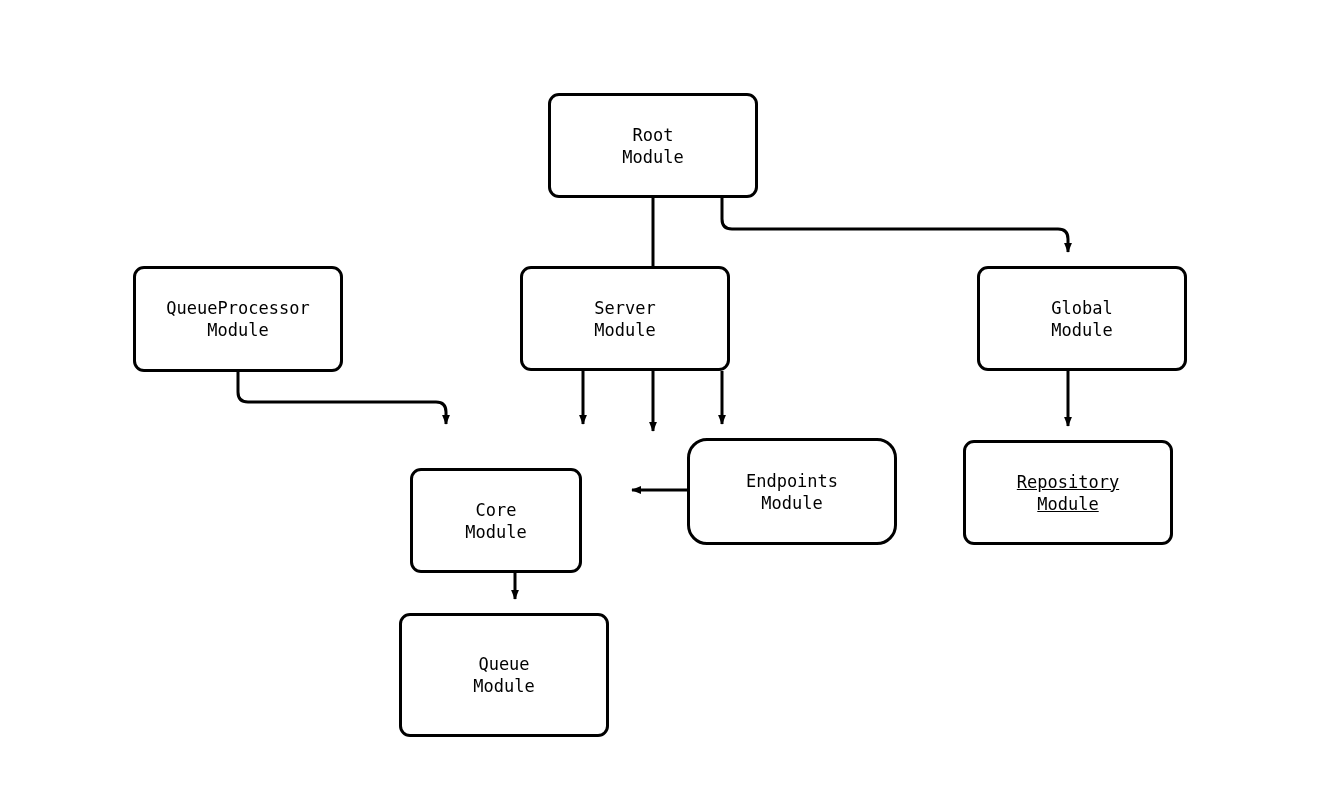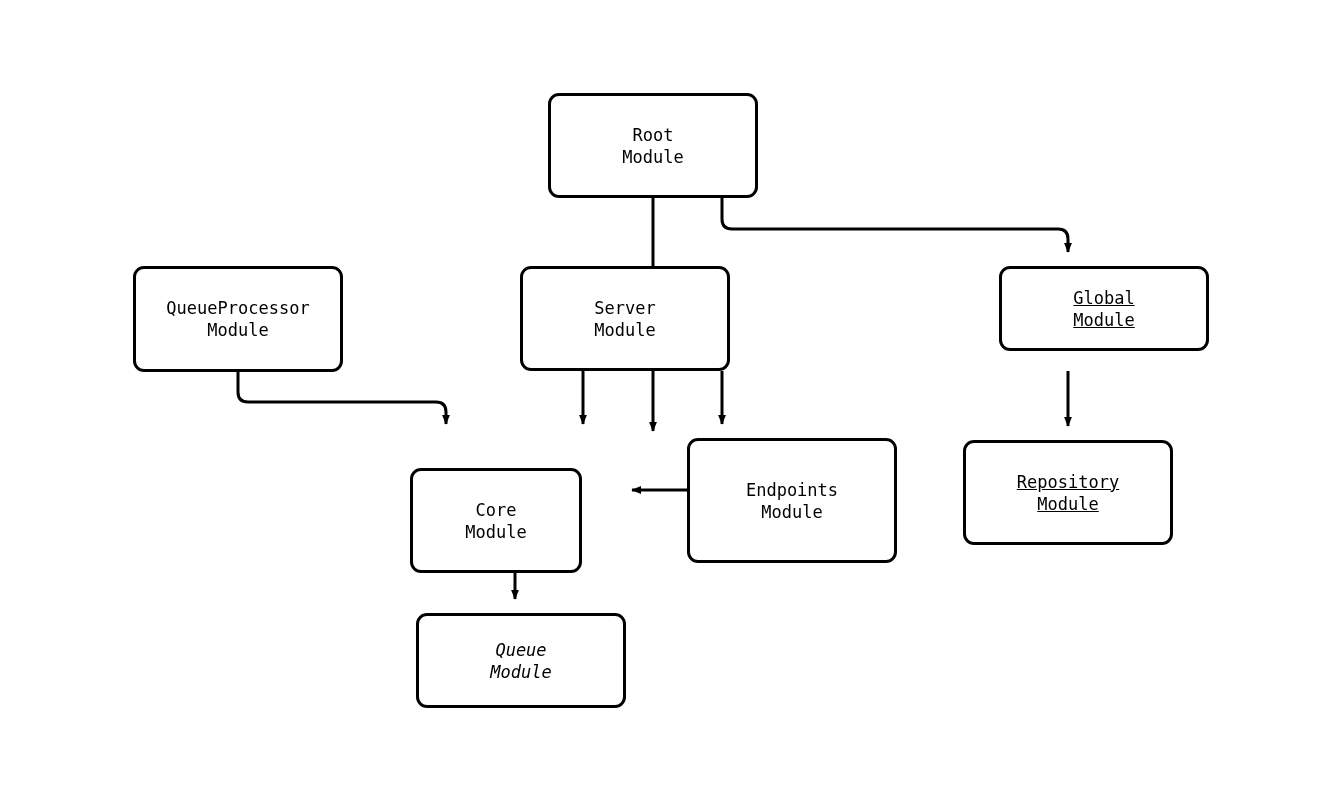--- a/index.html
+++ b/index.html
@@ -86,38 +86,38 @@
   <div class="node" style="left:133px; top:266px; width:210px; height:106px;">
     <div class="node-label">QueueProcessor
 Module</div>
   </div>
 
   <div class="node" style="left:520px; top:266px; width:210px; height:105px;">
     <div class="node-label">Server
 Module</div>
   </div>
 
-  <div class="node" style="left:999px; top:266px; width:210px; height:85px;text-decoration:underline;">
+  <div class="node" style="left:977px; top:266px; width:210px; height:105px;">
     <div class="node-label">Global
 Module</div>
   </div>
 
   <div class="node" style="left:410px; top:428px; width:172px; height:105px;margin-top:40px;">
     <div class="node-label">Core
 Module</div>
   </div>
 
-  <div class="node" style="left:687px; top:438px; width:210px; height:125px;">
+  <div class="node" style="left:687px; top:438px; width:210px; height:107px;border-radius:20px;">
     <div class="node-label">Endpoints
 Module</div>
   </div>
 
   <div class="node" style="left:963px; top:440px; width:210px; height:105px;text-decoration:underline;">
     <div class="node-label">Repository
 Module</div>
   </div>
 
-  <div class="node" style="left:416px; top:613px; width:210px; height:95px;font-style:italic;">
+  <div class="node" style="left:399px; top:613px; width:210px; height:124px;">
     <div class="node-label">Queue
 Module</div>
   </div>
 
 </div>
 
 </body></html>

